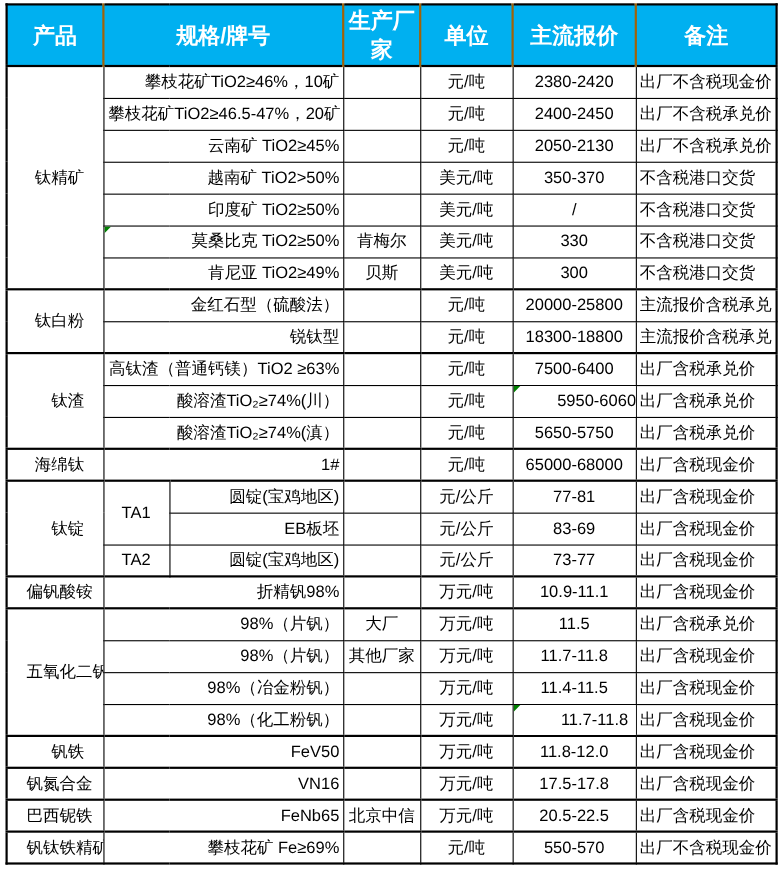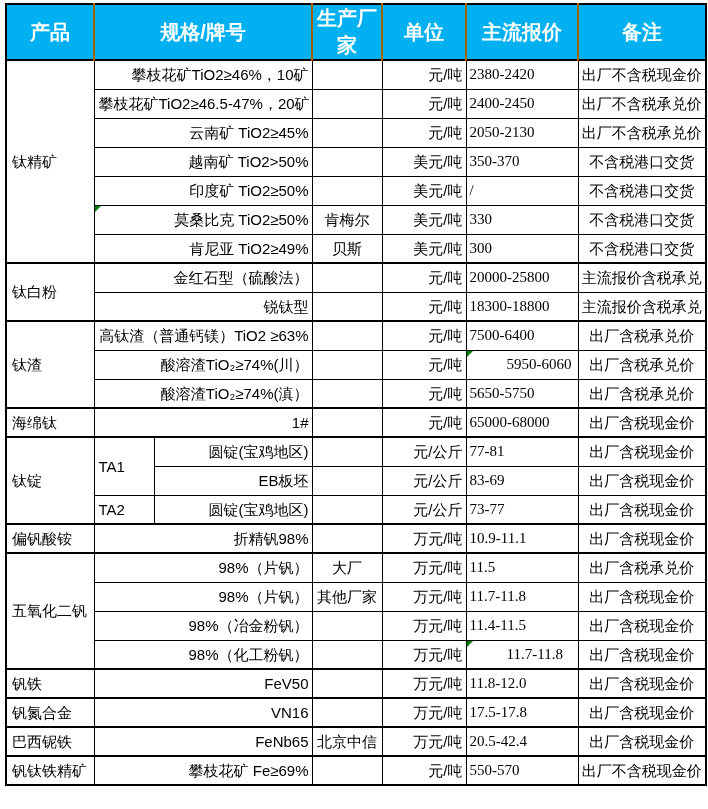--- a/index.html
+++ b/index.html
@@ -48,27 +48,27 @@
     font-size: 15px;
     height: 29px;
     padding: 0 3px;
     line-height: 1.15;
     white-space: nowrap;
     overflow: hidden;
     background: #FFFFFF;
   }
   tr.group-start td { border-top: 2px solid var(--border-color); }
 
-  td.c-product { text-align: left; padding: 0 5px; }
-  td.c-grade   { text-align: left; padding-left: 4px; }
+  td.c-product { text-align: right; padding: 0 17px; }
+  td.c-grade   { text-align: left; padding-left: 16px; }
   td.c-spec    { text-align: right; padding-left: 4px; }
   td.c-maker   { text-align: center; padding: 0 1px; }
-  td.c-unit    { text-align: right; }
-  td.c-price   { text-align: left; font-family: Liberation Serif, serif; }
-  td.c-note    { text-align: center; padding-left: 3px; }
+  td.c-unit    { text-align: center; }
+  td.c-price   { text-align: center; }
+  td.c-note    { text-align: left; padding-left: 3px; }
 
   td.has-marker { position: relative; padding-left: 40px; }
   .corner-marker {
     position: absolute;
     top: 0; left: 0;
     width: 0; height: 0;
     border-top: 6px solid var(--marker-color);
     border-right: 6px solid transparent;
   }
 </style>
@@ -266,21 +266,21 @@
         <td class="c-maker"></td>
         <td class="c-unit">万元/吨</td>
         <td class="c-price">17.5-17.8</td>
         <td class="c-note">出厂含税现金价</td>
       </tr>
       <tr class="group-start">
         <td class="c-product" rowspan="1">巴西铌铁</td>
         <td class="c-spec" colspan="2">FeNb65</td>
         <td class="c-maker">北京中信</td>
         <td class="c-unit">万元/吨</td>
-        <td class="c-price">20.5-42.4</td>
+        <td class="c-price">20.5-22.5</td>
         <td class="c-note">出厂含税现金价</td>
       </tr>
       <tr class="group-start">
         <td class="c-product" rowspan="1">钒钛铁精矿</td>
         <td class="c-spec" colspan="2">攀枝花矿 Fe≥69%</td>
         <td class="c-maker"></td>
         <td class="c-unit">元/吨</td>
         <td class="c-price">550-570</td>
         <td class="c-note">出厂不含税现金价</td>
       </tr>

